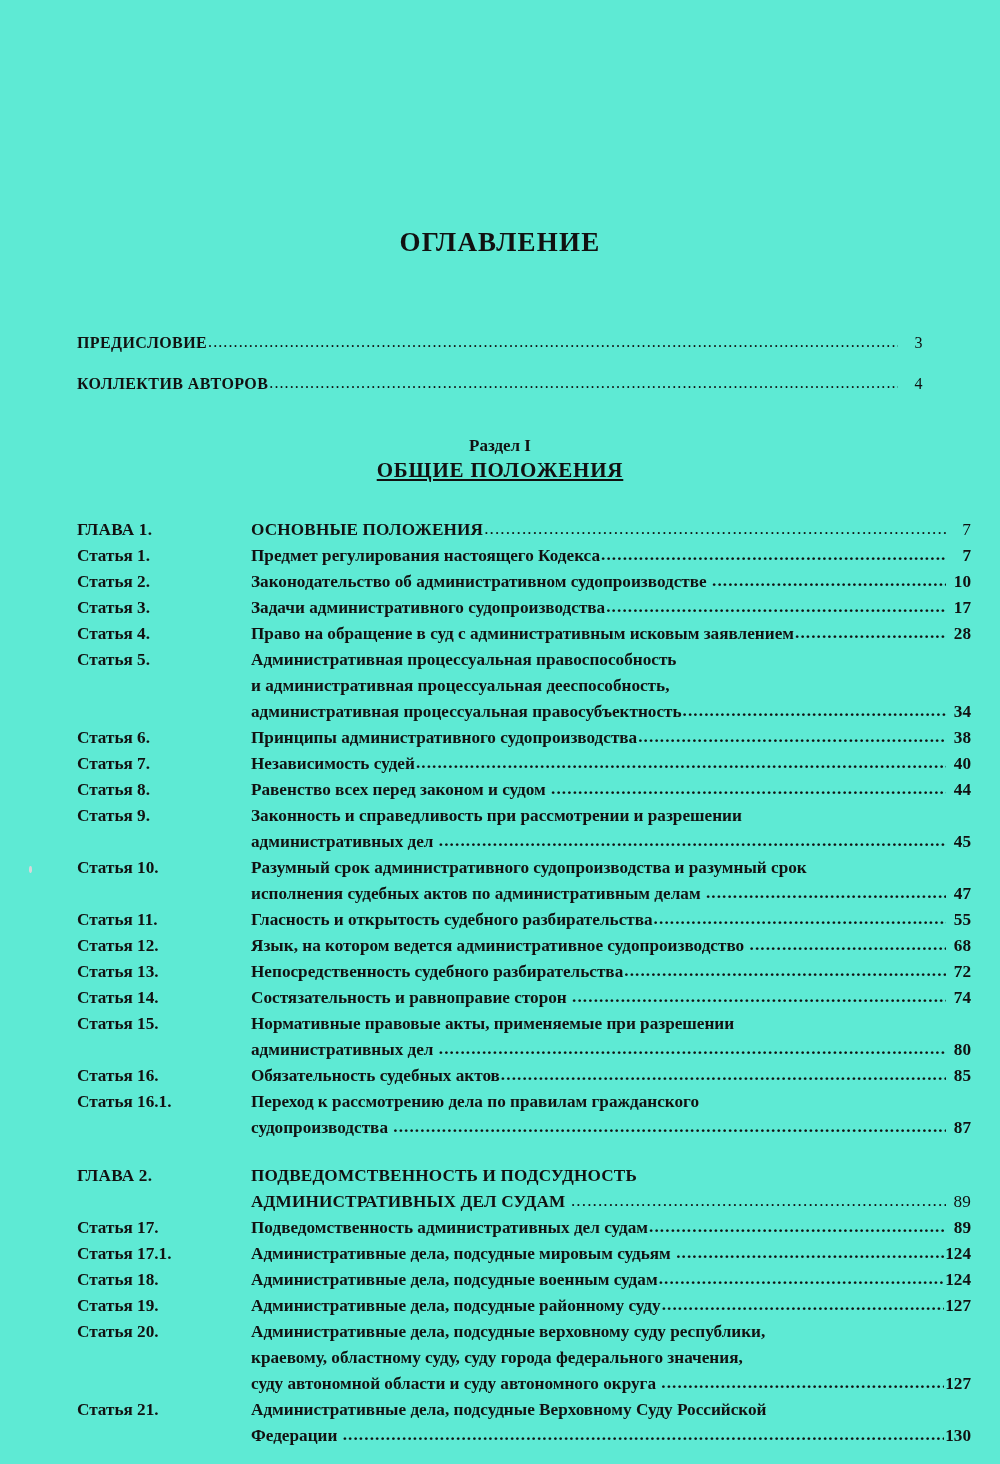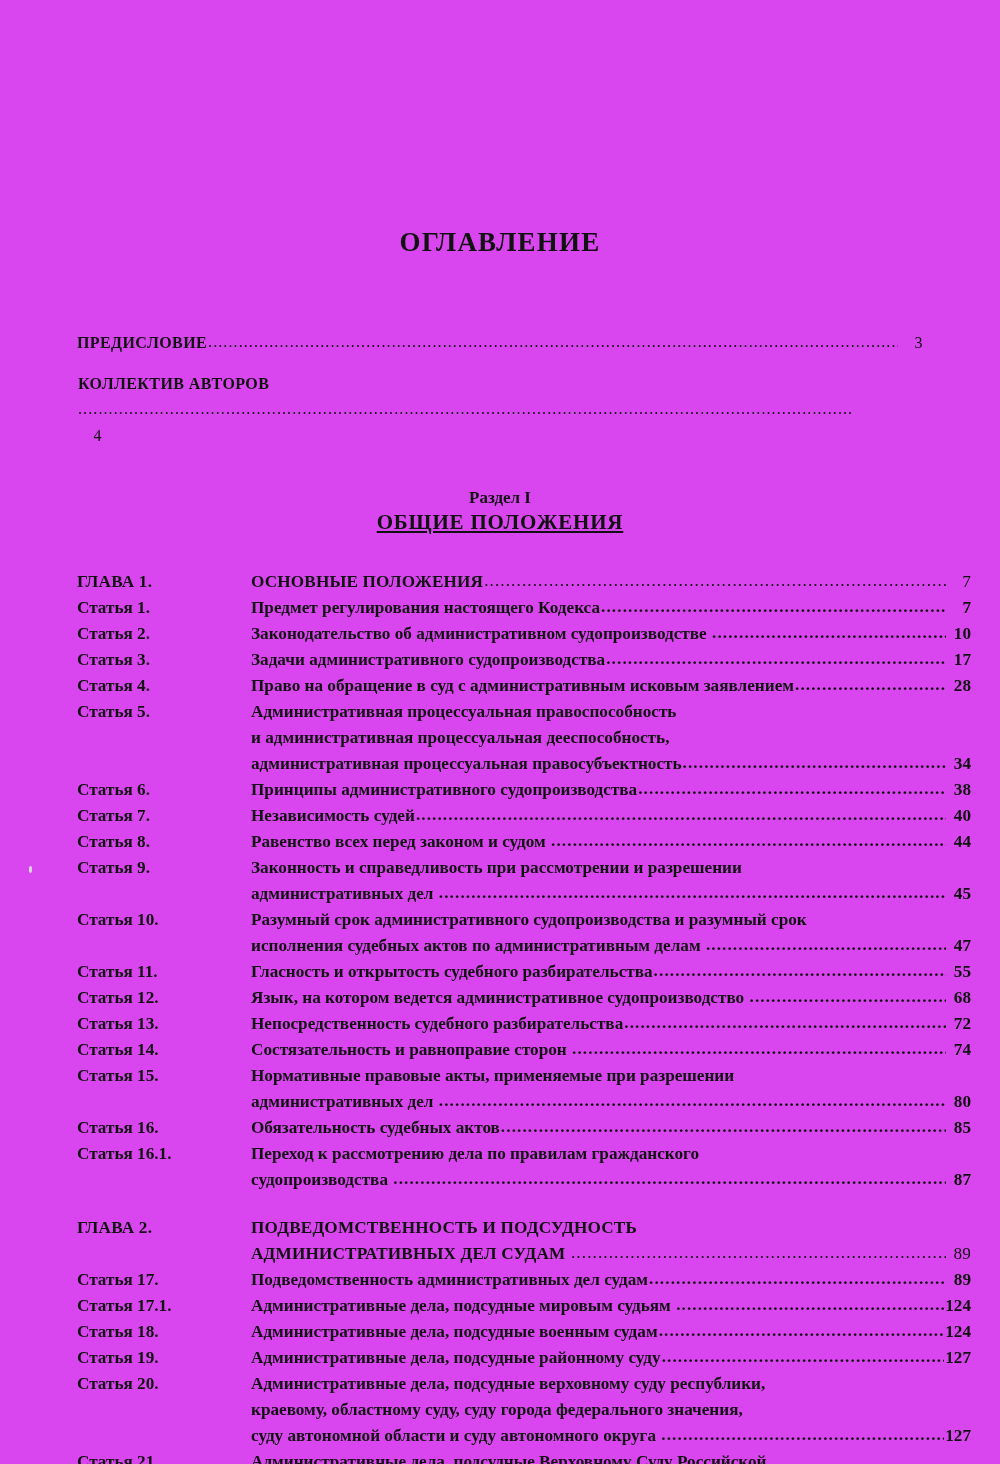--- a/index.html
+++ b/index.html
@@ -15,21 +15,21 @@
     color: #111111;
     position: relative;
     overflow: hidden;
   }
   .page {
     position: absolute;
     left: 0;
     top: 0;
     width: 1000px;
     height: 1464px;
-    background: #d946ef;
+    background: #5eead4;
   }
   
   .speck {
     position: absolute;
     left: 29px;
     top: 866px;
     width: 3px;
     height: 7px;
     background: #d7d7d9;
     border-radius: 40%;
@@ -103,21 +103,21 @@
     font-weight: bold;
     letter-spacing: 0.4px;
     line-height: 26px;
   }
   .front-row .leader {
     font-weight: normal;
     letter-spacing: 1.1px;
   }
   .front-row .pageno { font-weight: normal; }
   #front-preface { margin-top: 72px; }
-  #front-authors { margin-top: 15px; flex-direction: column; }
+  #front-authors { margin-top: 15px; }
 
   
   .part-block {
     text-align: center;
     margin-top: 38px;
   }
   .part-kicker {
     font-size: 17px;
     font-weight: bold;
     line-height: 22px;

